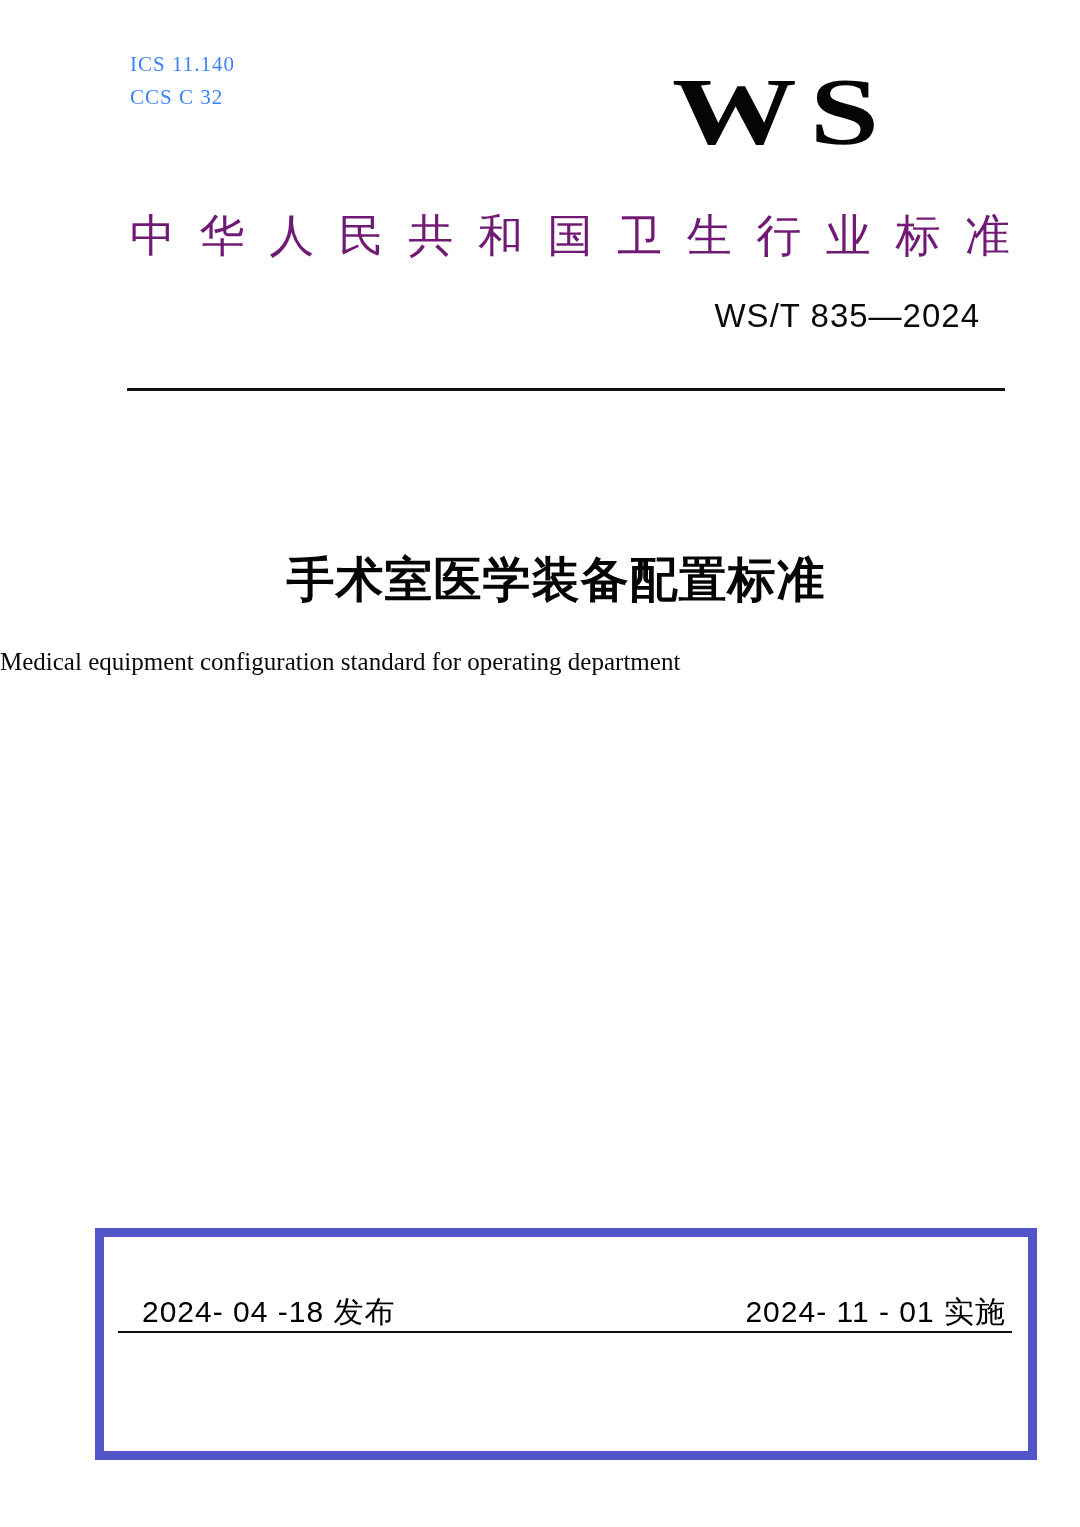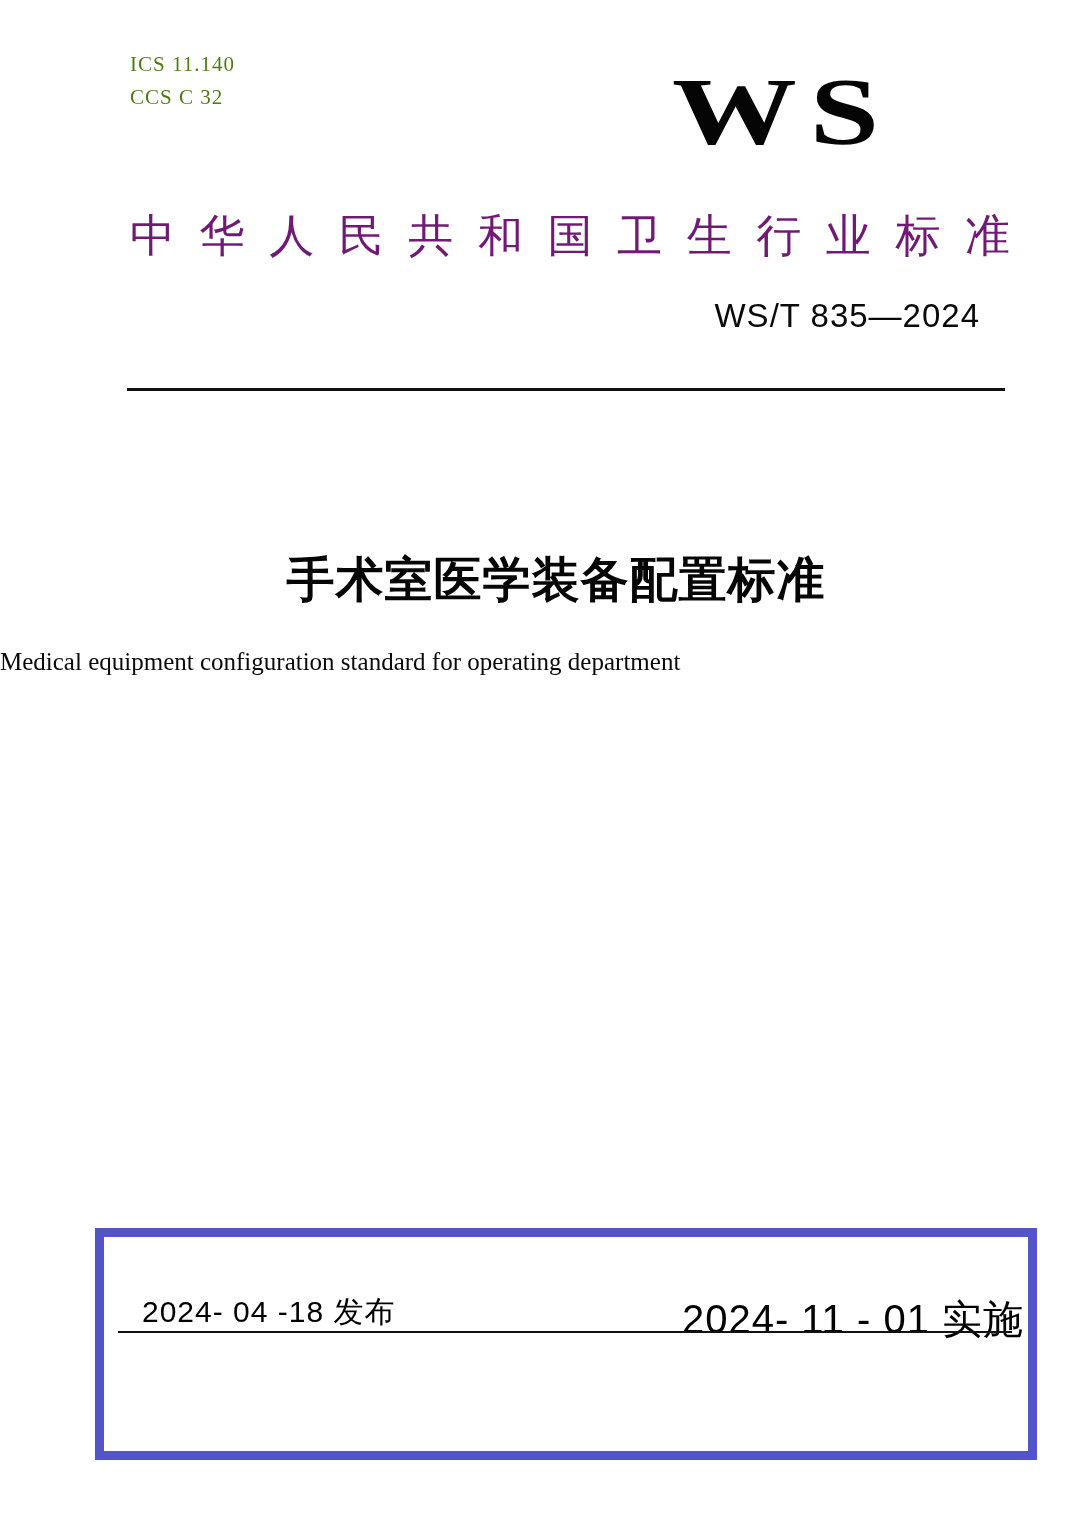--- a/index.html
+++ b/index.html
@@ -19,21 +19,21 @@
 
   
   .codes {
     position: absolute;
     left: 130px;
     top: 48px;
     font-family: "Liberation Serif", serif;
     font-size: 21px;
     line-height: 33px;
     letter-spacing: 1px;
-    color: #4d7c0f;
+    color: #3b82f6;
   }
 
   
   .ws-logo {
     position: absolute;
     left: 672px;
     top: 62px;
     width: 260px;
     font-family: "Liberation Serif", serif;
     font-weight: 700;
@@ -118,23 +118,23 @@
   }
   .issue-date {
     position: absolute;
     left: 38px;
     top: 0;
     font-size: 30px;
     letter-spacing: 1px;
   }
   .impl-date {
     position: absolute;
-    right: 4px;
+    right: 22px;
     top: 0;
-    font-size: 40px;
+    font-size: 30px;
     letter-spacing: 1px;
   }
   .date-rule {
     position: absolute;
     left: 14px;
     right: 16px;
     top: 94px;
     height: 2px;
     background: #111111;
   }

